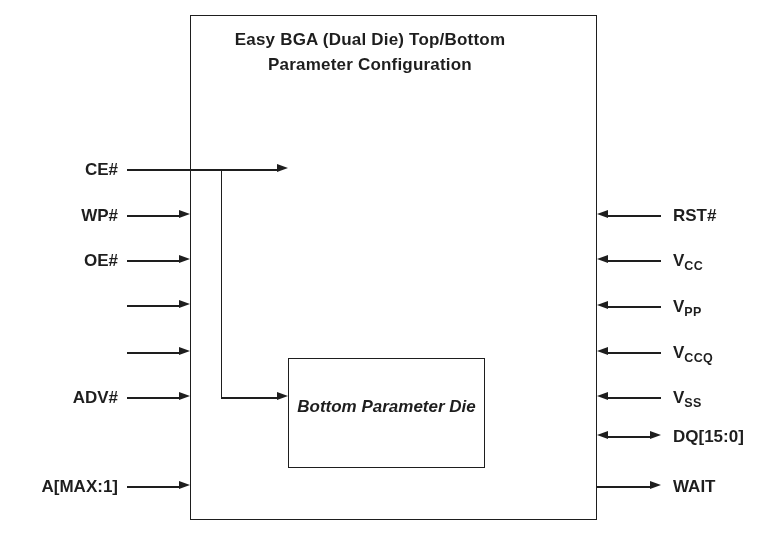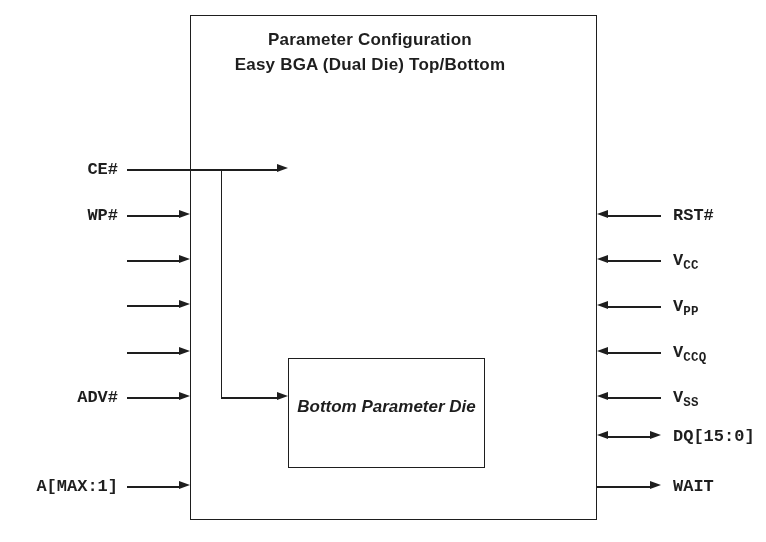--- a/index.html
+++ b/index.html
@@ -17,21 +17,21 @@
   }
   .die-box {
     position:absolute; border:1.5px solid #1e1e1e; box-sizing:border-box;
     display:flex; align-items:center; justify-content:center;
     font-size:17px; font-weight:600; padding-bottom:13px; background:#ffffff;
   }
   .die-top    { left:288px; top:115px; width:195px; height:113px; }
   .die-bottom { left:288px; top:358px; width:197px; height:110px;font-style:italic; }
   .lbl {
     position:absolute; height:22px; line-height:22px;
-    font-size:17px; font-weight:600; white-space:nowrap;font-family:Liberation Mono, monospace;
+    font-size:17px; font-weight:600; white-space:nowrap;
   }
   .llbl { left:14px; width:104px; text-align:right; }
   .rlbl { left:673px; text-align:right; }
   .lbl sub { font-size:12.5px; font-weight:600; vertical-align:-4px; letter-spacing:0.3px;margin-top:47px; }
   .hline { position:absolute; height:1.7px; background:#1e1e1e; }
   .vline { position:absolute; width:1.7px;  background:#1e1e1e; }
   .ah-r {
     position:absolute; width:0; height:0;
     border-top:4.8px solid transparent; border-bottom:4.8px solid transparent;
     border-left:11px solid #1e1e1e;
@@ -43,40 +43,41 @@
   }
 </style>
 </head>
 <body>
 
 <div class="stage">
 
   <div class="outer-box"></div>
 
   <div class="title">
+    <div>Easy BGA (Dual Die) Top/Bottom</div>
     <div>Parameter Configuration</div>
-    <div>Easy BGA (Dual Die) Top/Bottom</div>
   </div>
 
   <div class="die-box die-bottom">
     <span>Bottom Parameter Die</span>
   </div>
 
   <span class="lbl llbl" style="top:159px">CE#</span>
   <div class="hline" style="top:169px;left:127px;width:151px"></div>
   <div class="ah-r" style="top:164px;left:277px"></div>
 
   <div class="vline" style="left:220.5px;top:169px;height:230px"></div>
   <div class="hline" style="top:397px;left:221px;width:57px"></div>
   <div class="ah-r" style="top:392px;left:277px"></div>
 
   <span class="lbl llbl" style="top:205px">WP#</span>
   <div class="hline" style="top:215px;left:127px;width:53px"></div>
   <div class="ah-r" style="top:210px;left:179px"></div>
 
+  <span class="lbl llbl" style="top:250px">OE#</span>
   <div class="hline" style="top:260px;left:127px;width:53px"></div>
   <div class="ah-r" style="top:255px;left:179px"></div>
 
   <div class="hline" style="top:305px;left:127px;width:53px"></div>
   <div class="ah-r" style="top:300px;left:179px"></div>
 
   <div class="hline" style="top:352px;left:127px;width:53px"></div>
   <div class="ah-r" style="top:347px;left:179px"></div>
 
   <span class="lbl llbl" style="top:387px">ADV#</span>

